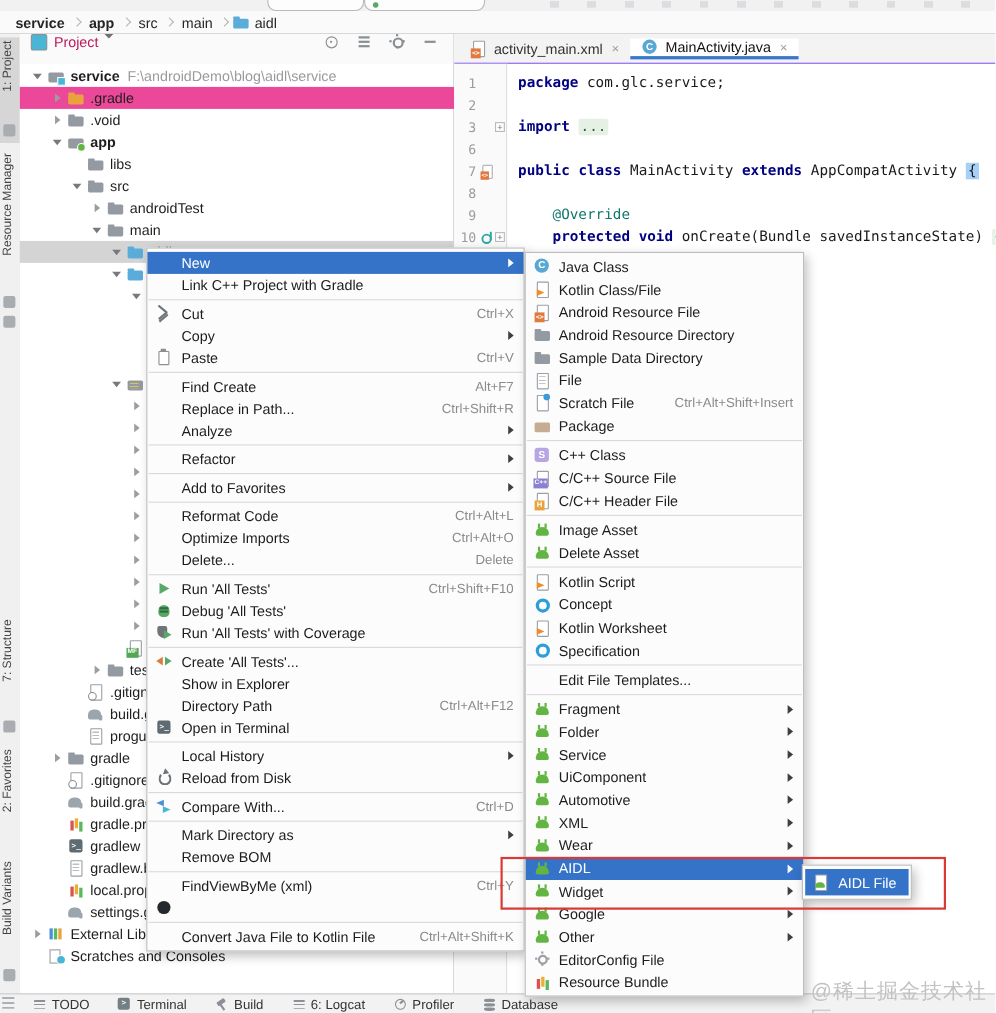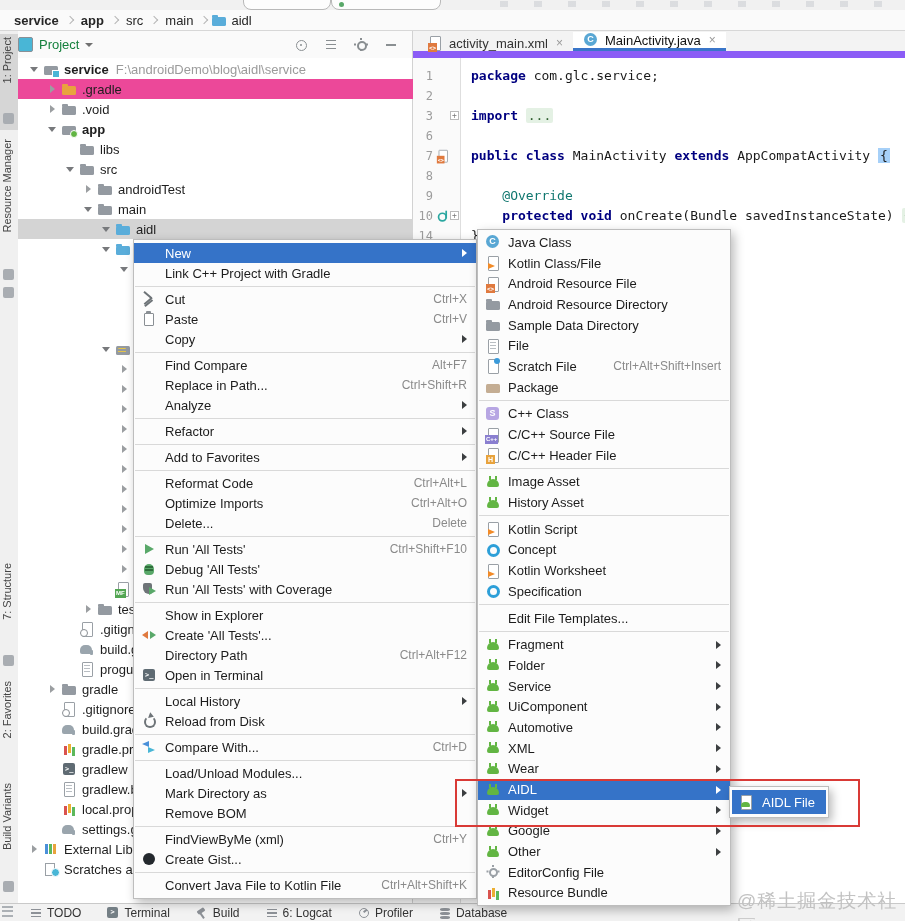--- a/index.html
+++ b/index.html
@@ -20,22 +20,22 @@
   .crumb-sep{width:5px;height:5px;border-right:1.5px solid #b5b5b5;border-top:1.5px solid #b5b5b5;
     transform:rotate(45deg);margin:0 4px;flex:none}
   
   #tool-strip{left:0;top:31px;width:18px;height:872px;background:#f0f0f0;border-right:1px solid #dadada}
   .vlabel{position:absolute;left:1px;writing-mode:vertical-rl;transform:rotate(180deg);
     font-size:11px;color:#444;white-space:nowrap}
   .vactive{position:absolute;left:0;width:18px;background:#d6d6d6}
   .stripicon{position:absolute;left:3px;width:11px;height:11px;background:#a9adb2;border-radius:2px}
   
   #project-panel{left:18px;top:31px;width:395px;height:872px;background:#fff;border-right:1px solid #d2d2d2;box-sizing:border-box}
-  #panel-header{position:absolute;left:0;top:0;width:100%;height:27px;display:flex;align-items:center;
-    padding-left:0;box-sizing:border-box;font-size:13px;color:#15803d;background:#fafafa}
+  #panel-header{position:absolute;left:0;top:0;width:100%;height:27px;display:flex;align-items:flex-start;
+    padding-left:10px;box-sizing:border-box;font-size:13px;color:#be185d;background:#fafafa}
   .proj-ico{width:13px;height:13px;background:#49b6d6;border:1px solid #8a9096;border-radius:2px;margin-right:6px}
   .dd-caret{width:0;height:0;border-top:4px solid #707070;border-left:4px solid transparent;border-right:4px solid transparent;margin-left:6px}
   #header-icons{margin-left:auto;display:flex;align-items:center;gap:16px;padding-right:14px}
   .hi{width:14px;height:14px;position:relative;opacity:.8}
   .hi-locate::before{content:"";position:absolute;left:2px;top:2px;width:9px;height:9px;border:1.5px solid #6e7478;border-radius:50%}
   .hi-locate::after{content:"";position:absolute;left:6px;top:6px;width:2px;height:2px;background:#6e7478;border-radius:50%}
   .hi-collapse::before{content:"";position:absolute;left:2px;top:6px;width:10px;height:1.5px;background:#6e7478;box-shadow:0 4px #6e7478,0 -4px #6e7478}
   .hi-gear::before{content:"";position:absolute;left:3px;top:3px;width:6px;height:6px;border:2px solid #6e7478;border-radius:50%}
   .hi-gear::after{content:"";position:absolute;left:6px;top:0;width:2px;height:2px;background:#6e7478;
     box-shadow:0 11px #6e7478,-6px 5.5px #6e7478,6px 5.5px #6e7478}
@@ -108,42 +108,42 @@
   .ic-refresh::before{content:"";position:absolute;left:3px;top:3px;width:8px;height:8px;border:2px solid #6e7478;border-top-color:transparent;border-radius:50%}
   .ic-refresh::after{content:"";position:absolute;left:8px;top:0;border-left:5px solid #6e7478;border-top:3px solid transparent;border-bottom:3px solid transparent;transform:rotate(20deg)}
   .ic-compare::before{content:"";position:absolute;left:1px;top:2px;border-right:7px solid #4a90d9;border-top:3.5px solid transparent;border-bottom:3.5px solid transparent}
   .ic-compare::after{content:"";position:absolute;left:7px;top:8px;border-left:7px solid #49b6d6;border-top:3.5px solid transparent;border-bottom:3.5px solid transparent}
   .ic-github::before{content:"";position:absolute;left:2px;top:2px;width:12px;height:12px;background:#24292e;border-radius:50%}
   .ic-override::before{content:"";position:absolute;left:2px;top:4px;width:7px;height:7px;border:2px solid #2aa7a0;border-radius:50%}
   .ic-override::after{content:"";position:absolute;left:11px;top:2px;width:2px;height:9px;background:#2aa7a0}
   .ic-none{visibility:hidden}
   
   #editor{left:413px;top:31px;width:492px;height:872px;background:#fff}
-  #tabbar{position:absolute;left:0;top:0;width:100%;height:27px;background:#f3f3f3;border-bottom:7px solid #8b5cf6;
-    display:flex;align-items:flex-end;box-sizing:border-box;padding-left:4px}
+  #tabbar{position:absolute;left:0;top:0;width:100%;height:27px;background:#f3f3f3;border-bottom:1px solid #8b5cf6;
+    display:flex;align-items:center;box-sizing:border-box;padding-left:4px}
   .tab{display:flex;align-items:center;gap:6px;padding:0 10px;font-size:13px;color:#333;position:relative}
   .tab.active{background:#fff;border-bottom:3px solid #3a76c9;box-sizing:border-box;color:#111}
   .tab .close{color:#9a9a9a;font-size:12px;margin-left:2px}
   #gutter{position:absolute;left:0;top:27px;width:48px;height:845px;background:#fafafa;border-right:1px solid #dedede;box-sizing:border-box}
   .grow{position:absolute;left:0;width:48px;height:20px}
   .grow .num{position:absolute;left:0;top:0;width:20px;text-align:right;font:12px/20px "DejaVu Sans Mono",monospace;color:#9c9c9c}
   .grow .gi{position:absolute;left:23px;top:3px;transform:scale(.85);transform-origin:top left}
   .grow .fold-box{position:absolute;left:37px;top:5px;width:9px;height:9px;border:1px solid #b9b9b9;background:#fff;
     font:8px/8px "DejaVu Sans Mono",monospace;color:#777;text-align:center;box-sizing:border-box}
   #code-lines{position:absolute;left:58px;top:27px;right:0;height:845px;font:13px/20px "DejaVu Sans Mono",monospace;color:#1a1a1a;white-space:pre}
   .cline{height:20px}
   .s-kw{color:#000080;font-weight:bold}
   .s-pl{color:#1a1a1a}
   .s-ann{color:#0f766e}
   .s-fold{background:#e4f1e4;border-radius:2px;padding:0 2px;color:#2f5f2f}
   .s-brace{background:#a6d0f8;padding:0 2px}
   
   .menu{position:absolute;background:#fcfcfc;border:1px solid #bdbdbd;box-shadow:3px 4px 10px rgba(0,0,0,.28);
     box-sizing:border-box;padding:3px 0;font-size:13px;color:#1c1c1c}
-  #context-menu{left:133px;top:239px;width:344px;z-index:20}
+  #context-menu{left:133px;top:225px;width:344px;z-index:20}
   #new-submenu{left:477px;top:229px;width:254px;z-index:21;padding:2px 0}
   #aidl-flyout{left:729px;top:786px;width:100px;z-index:22;padding:3px 2px}
   .mi{height:20px;display:flex;align-items:center;padding:0 9px 0 7px;box-sizing:border-box;white-space:nowrap}
   #new-submenu .mi{height:20.7px}
   .mi .ico{width:24px;flex:none;display:flex;align-items:center}
   #new-submenu .mi .ico{width:23px}
   .mi .lbl{flex:1;overflow:hidden}
   .mi .sc{color:#8a8a8a;margin-left:18px;font-size:12px}
   .mi .ar{flex:none;width:0;height:0;border-left:5px solid #3c3f41;border-top:4px solid transparent;border-bottom:4px solid transparent;margin-left:8px}
   .mi.hl{background:#3573c8;color:#fff}
@@ -492,35 +492,35 @@
     </div>
     <div class="msep"></div>
     <div class="mi">
       <span class="ico">
         <span class="ic ic-cut"></span>
       </span>
       <span class="lbl">Cut</span>
       <span class="sc">Ctrl+X</span>
     </div>
     <div class="mi">
+      <span class="ico"></span>
+      <span class="lbl">Copy</span>
+      <span class="ar"></span>
+    </div>
+    <div class="mi">
       <span class="ico">
         <span class="ic ic-paste"></span>
       </span>
       <span class="lbl">Paste</span>
       <span class="sc">Ctrl+V</span>
     </div>
-    <div class="mi">
-      <span class="ico"></span>
-      <span class="lbl">Copy</span>
-      <span class="ar"></span>
-    </div>
-    <div class="msep"></div>
-    <div class="mi">
-      <span class="ico"></span>
-      <span class="lbl">Find Compare</span>
+    <div class="msep"></div>
+    <div class="mi">
+      <span class="ico"></span>
+      <span class="lbl">Find Create</span>
       <span class="sc">Alt+F7</span>
     </div>
     <div class="mi">
       <span class="ico"></span>
       <span class="lbl">Replace in Path...</span>
       <span class="sc">Ctrl+Shift+R</span>
     </div>
     <div class="mi">
       <span class="ico"></span>
       <span class="lbl">Analyze</span>
@@ -569,28 +569,28 @@
       <span class="lbl">Debug 'All Tests'</span>
     </div>
     <div class="mi">
       <span class="ico">
         <span class="ic ic-coverage"></span>
       </span>
       <span class="lbl">Run 'All Tests' with Coverage</span>
     </div>
     <div class="msep"></div>
     <div class="mi">
+      <span class="ico">
+        <span class="ic ic-create-test"></span>
+      </span>
+      <span class="lbl">Create 'All Tests'...</span>
+    </div>
+    <div class="mi">
       <span class="ico"></span>
       <span class="lbl">Show in Explorer</span>
-    </div>
-    <div class="mi">
-      <span class="ico">
-        <span class="ic ic-create-test"></span>
-      </span>
-      <span class="lbl">Create 'All Tests'...</span>
     </div>
     <div class="mi">
       <span class="ico"></span>
       <span class="lbl">Directory Path</span>
       <span class="sc">Ctrl+Alt+F12</span>
     </div>
     <div class="mi">
       <span class="ico">
         <span class="ic ic-terminal"></span>
       </span>
@@ -612,42 +612,37 @@
     <div class="mi">
       <span class="ico">
         <span class="ic ic-compare"></span>
       </span>
       <span class="lbl">Compare With...</span>
       <span class="sc">Ctrl+D</span>
     </div>
     <div class="msep"></div>
     <div class="mi">
       <span class="ico"></span>
-      <span class="lbl">Load/Unload Modules...</span>
-    </div>
-    <div class="mi">
-      <span class="ico"></span>
       <span class="lbl">Mark Directory as</span>
       <span class="ar"></span>
     </div>
     <div class="mi">
       <span class="ico"></span>
       <span class="lbl">Remove BOM</span>
     </div>
     <div class="msep"></div>
     <div class="mi">
       <span class="ico"></span>
       <span class="lbl">FindViewByMe (xml)</span>
       <span class="sc">Ctrl+Y</span>
     </div>
     <div class="mi">
       <span class="ico">
         <span class="ic ic-github"></span>
       </span>
-      <span class="lbl">Create Gist...</span>
     </div>
     <div class="msep"></div>
     <div class="mi">
       <span class="ico"></span>
       <span class="lbl">Convert Java File to Kotlin File</span>
       <span class="sc">Ctrl+Alt+Shift+K</span>
     </div>
   </div>
 
 <div class="menu" id="new-submenu">
@@ -723,21 +718,21 @@
     <div class="mi">
       <span class="ico">
         <span class="ic ic-android"></span>
       </span>
       <span class="lbl">Image Asset</span>
     </div>
     <div class="mi">
       <span class="ico">
         <span class="ic ic-android"></span>
       </span>
-      <span class="lbl">History Asset</span>
+      <span class="lbl">Delete Asset</span>
     </div>
     <div class="msep"></div>
     <div class="mi">
       <span class="ico">
         <span class="ic ic-kotlinfile"></span>
       </span>
       <span class="lbl">Kotlin Script</span>
     </div>
     <div class="mi">
       <span class="ico">

